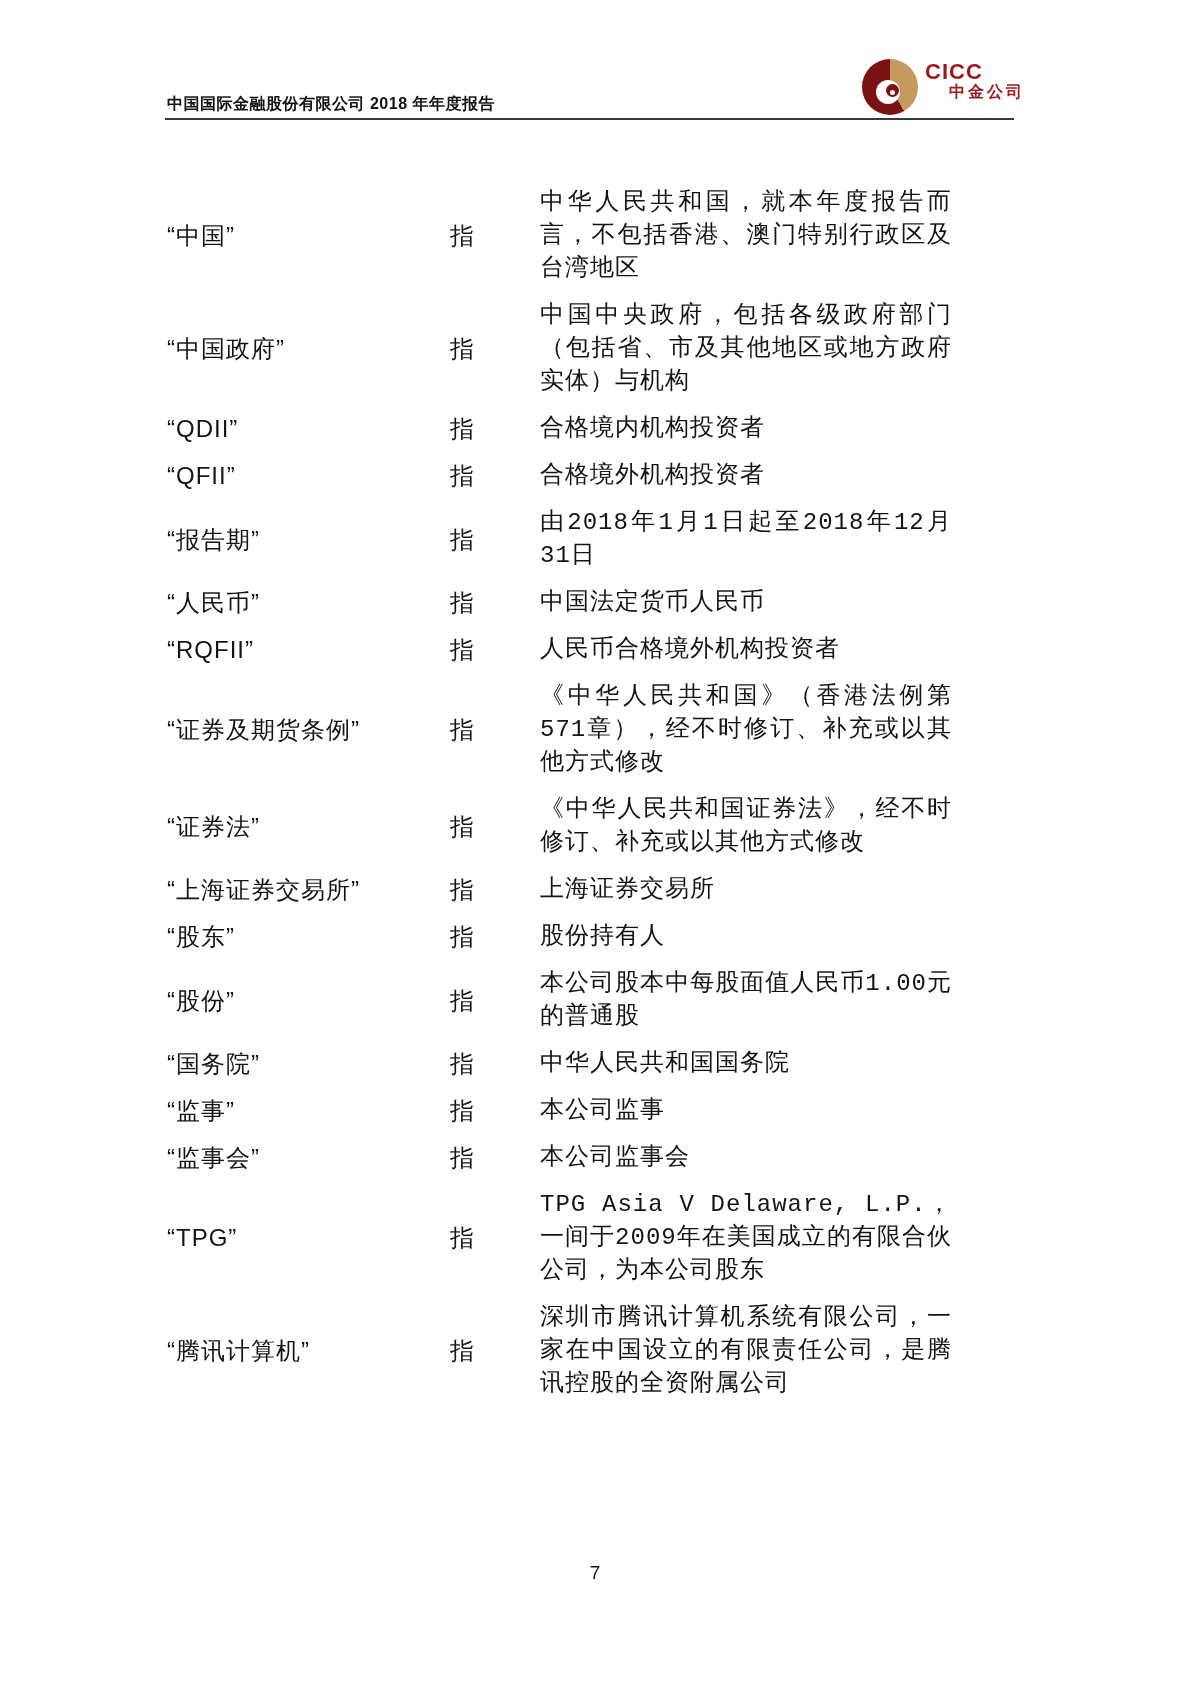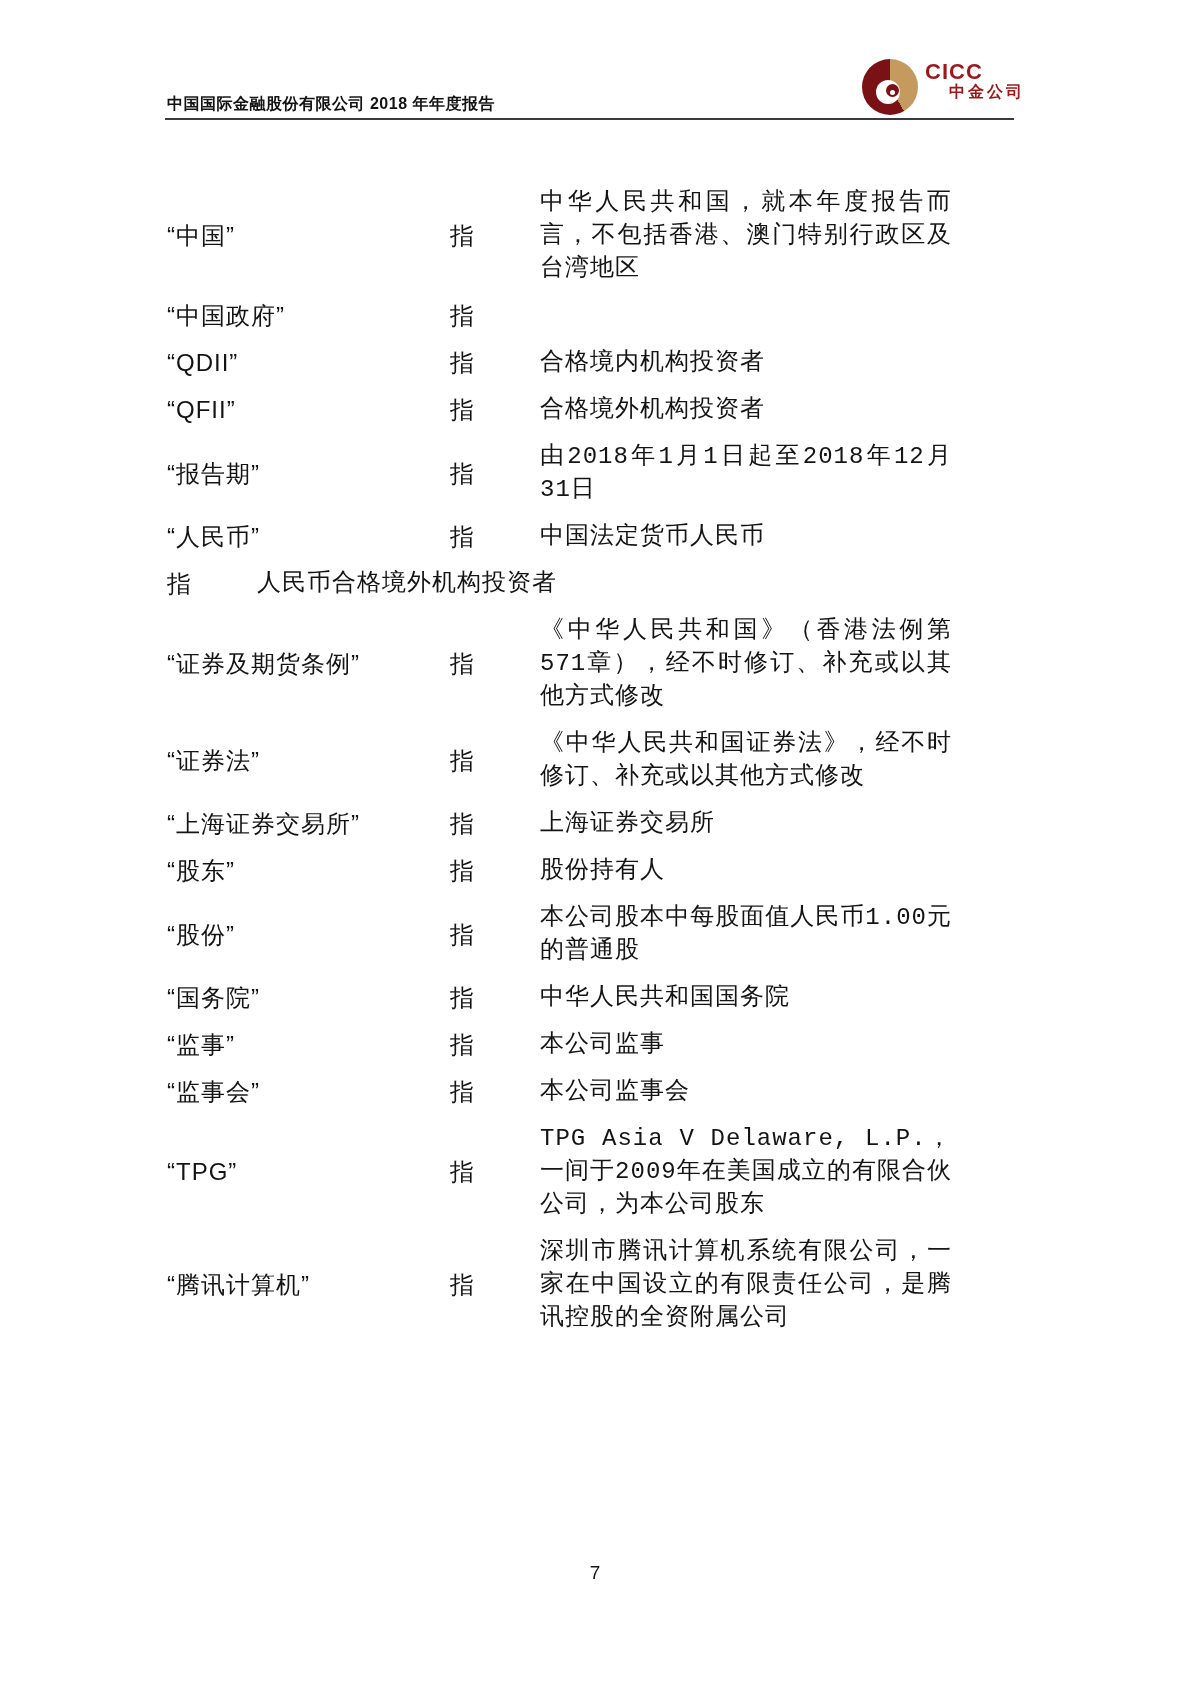--- a/index.html
+++ b/index.html
@@ -99,20 +99,21 @@
   <div class="glossary">
     <div class="def-row">
       <div class="def-term">“中国”</div>
       <div class="def-zhi">指</div>
       <div class="def-text">中华人民共和国，就本年度报告而言，不包括香港、澳门特别行政区及台湾地区</div>
     </div>
 
     <div class="def-row">
       <div class="def-term">“中国政府”</div>
       <div class="def-zhi">指</div>
+      <div class="def-text">中国中央政府，包括各级政府部门（包括省、市及其他地区或地方政府实体）与机构</div>
     </div>
 
     <div class="def-row">
       <div class="def-term">“QDII”</div>
       <div class="def-zhi">指</div>
       <div class="def-text">合格境内机构投资者</div>
     </div>
 
     <div class="def-row">
       <div class="def-term">“QFII”</div>
@@ -126,20 +127,21 @@
       <div class="def-text">由2018年1月1日起至2018年12月31日</div>
     </div>
 
     <div class="def-row">
       <div class="def-term">“人民币”</div>
       <div class="def-zhi">指</div>
       <div class="def-text">中国法定货币人民币</div>
     </div>
 
     <div class="def-row">
+      <div class="def-term">“RQFII”</div>
       <div class="def-zhi">指</div>
       <div class="def-text">人民币合格境外机构投资者</div>
     </div>
 
     <div class="def-row">
       <div class="def-term">“证券及期货条例”</div>
       <div class="def-zhi">指</div>
       <div class="def-text">《中华人民共和国》（香港法例第571章），经不时修订、补充或以其他方式修改</div>
     </div>
 

